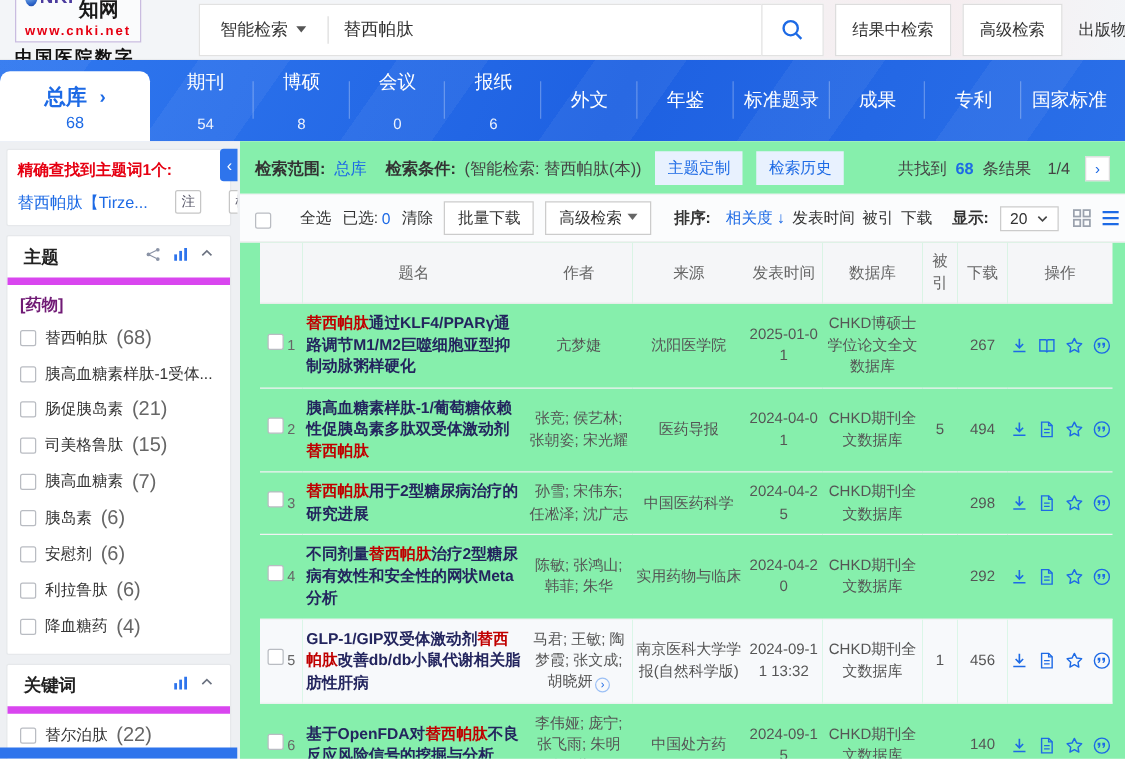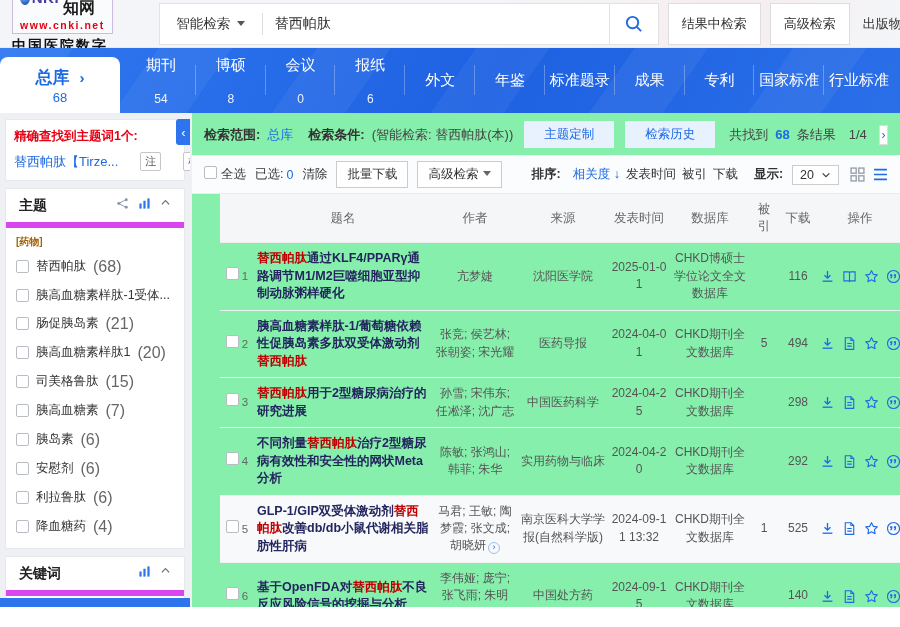--- a/index.html
+++ b/index.html
@@ -44,49 +44,49 @@
   .sidebar{width:190px;padding:6px 5px;display:flex;flex-direction:column;gap:7px;overflow:hidden;position:relative}
   .card{background:#fff;border:1px solid #e6e8eb;border-radius:2px}
   .exact{padding:8px 8px 9px}
   .notice{color:#e60012;font-weight:bold;font-size:12.5px}
   .termline{display:flex;align-items:center;gap:22px;margin-top:7px}
   .term{color:#1d6ae5;font-size:13px;cursor:pointer;white-space:nowrap}
   .mini{border:1px solid #c6c6c6;background:#fff;font-size:11px;color:#556;padding:1px 4px;cursor:pointer;border-radius:2px}
   .chead{display:flex;padding:8px 13px 7px;border-bottom:6px solid #d946ef}
   .chead .t{font-weight:bold;font-size:14px;color:#222;flex:1}
   .hicon{margin-left:9px;display:inline-flex;cursor:pointer}
-  .group-label{font-size:10px;color:#a16207;padding:7px 10px 0;font-weight:bold}
+  .group-label{font-size:13px;color:#701a75;padding:7px 10px 0;font-weight:bold}
   .flist{list-style:none;padding:3px 8px 7px}
   .flist li{display:flex;align-items:center;gap:7px;padding:5.5px 2px;font-size:12.5px;color:#333;cursor:pointer;white-space:nowrap;overflow:hidden}
   .cb{width:13px;height:13px;border:1px solid #b9bcc2;border-radius:2px;background:#fff;flex:none;display:inline-block;cursor:pointer}
   .cnt2{color:#666;font-size:16px}
   .sidebar-bottom-bar{position:absolute;left:0;bottom:0;width:190px;height:9px;background:#2e74ec}
   .collapse-handle{position:absolute;left:176px;top:6px;width:15px;height:26px;background:#2e74ec;color:#fff;font-size:13px;display:flex;align-items:center;justify-content:center;border-radius:3px 0 0 3px;cursor:pointer;z-index:4}
 
   .content{flex:1;background:#86efac;margin-left:2px;display:flex;flex-direction:column;overflow:hidden}
   .condbar{display:flex;align-items:center;padding:8px 12px 7px;font-size:13px;gap:7px;white-space:nowrap}
   .bold{font-weight:bold;color:#333}
   .dim{color:#444}
   .blue{color:#1d6ae5}
   .bluebold{color:#1d6ae5;font-weight:bold}
-  .pill{background:#e8f1fe;color:#1d6ae5;border:0;font-size:12.5px;padding:5px 20px;border-radius:0;cursor:pointer;margin-left:4px}
+  .pill{background:#e8f1fe;color:#1d6ae5;border:0;font-size:12.5px;padding:5px 10px;border-radius:0;cursor:pointer;margin-left:4px}
   .spacer{flex:1}
   .pgbtn{width:20px;height:20px;border:1px solid #dcdcdc;background:#fff;color:#1d6ae5;font-size:12px;display:flex;align-items:center;justify-content:center;cursor:pointer;margin-left:5px}
 
   .toolbar{display:flex;align-items:center;gap:9px;padding:5px 12px;background:#fbfcfd;border-top:1px solid #f1f2f4;border-bottom:1px solid #ececec;font-size:12.5px;color:#333;white-space:nowrap}
-  .toolbar label{display:flex;align-items:flex-start;gap:4px;cursor:pointer}
+  .toolbar label{display:flex;align-items:flex-end;gap:23px;cursor:pointer}
   .tbtn{border:1px solid #ccc;background:#fff;padding:4px 10px;font-size:12.5px;color:#333;cursor:pointer;display:flex;align-items:center;gap:5px}
   .clearbtn{cursor:pointer;color:#333}
   .sortlink{cursor:pointer;color:#333;margin:0 3px}
   .sortlink.active{color:#1d6ae5}
   .pagesize{border:1px solid #ccc;background:#fff;padding:2px 7px;display:flex;align-items:center;gap:7px;cursor:pointer;font-size:12.5px}
   .viewicons{display:flex;gap:8px;margin-left:2px}
   .viewicons span{display:inline-flex;cursor:pointer}
 
-  .results{flex:1;overflow:hidden;padding:0 28px}
+  .results{flex:1;overflow:hidden;padding:0 16px}
   table{width:100%;border-collapse:collapse;table-layout:fixed}
   thead th{font-weight:normal;color:#666;font-size:12.5px;padding:7px 2px;background:#f5f6f8;border-bottom:1px solid #ececec;text-align:center}
   td{font-size:12px;color:#555;text-align:center;padding:7px 3px;border-bottom:1px solid #f1f2f4;vertical-align:middle;line-height:1.45;word-break:break-all}
   tr.shaded td{background:#f7f9fb}
   .selcell{white-space:nowrap}
   .rownum{color:#666;font-size:11.5px;margin-left:3px}
   .titlecell{text-align:left}
   .tlink{font-weight:bold;font-size:12.5px;color:#23255e;line-height:1.4;cursor:pointer;text-decoration:none}
   .kw{color:#c00000}
   .more{display:inline-flex;width:12px;height:12px;border:1px solid #9cc0f5;border-radius:50%;color:#1d6ae5;font-size:9px;align-items:center;justify-content:center;margin-left:2px;cursor:pointer;vertical-align:-1px}
@@ -167,23 +167,20 @@
           <span>标准题录</span>
         </div>
         <div class="navitem nocount">
           <span>成果</span>
         </div>
         <div class="navitem nocount">
           <span>专利</span>
         </div>
         <div class="navitem nocount">
           <span>国家标准</span>
-        </div>
-        <div class="navitem nocount">
-          <span>行业标准</span>
         </div>
       </div>
   </nav>
 
   <div class="main">
 
     <aside class="sidebar">
       <div class="card exact">
         <div class="notice">精确查找到主题词1个:</div>
         <div class="termline">
@@ -225,25 +222,20 @@
               <span class="cnt2">(68)</span>
             </li>
             <li>
               <span class="cb"></span>
               <span>胰高血糖素样肽-1受体...</span>
             </li>
             <li>
               <span class="cb"></span>
               <span>肠促胰岛素</span>
               <span class="cnt2">(21)</span>
-            </li>
-            <li>
-              <span class="cb"></span>
-              <span>胰高血糖素样肽1</span>
-              <span class="cnt2">(20)</span>
             </li>
             <li>
               <span class="cb"></span>
               <span>司美格鲁肽</span>
               <span class="cnt2">(15)</span>
             </li>
             <li>
               <span class="cb"></span>
               <span>胰高血糖素</span>
               <span class="cnt2">(7)</span>
@@ -389,21 +381,21 @@
             </thead>
           <tbody id="rowsBody">
               <tr>
                 <td class="selcell"><span class="cb"></span><span class="rownum">1</span></td>
                 <td class="titlecell"><a class="tlink"><span class="kw">替西帕肽</span><span>通过KLF4/PPARγ通路调节M1/M2巨噬细胞亚型抑制动脉粥样硬化</span></a></td>
                 <td><span>亢梦婕</span></td>
                 <td>沈阳医学院</td>
                 <td>2025-01-01</td>
                 <td>CHKD博硕士学位论文全文数据库</td>
                 <td></td>
-                <td>116</td>
+                <td>267</td>
                 <td>
                   <div class="ops">
                     <span class="op">
                       <svg viewBox="0 0 16 16">
                         <path d="M8 2.2v7.2M4.8 6.6 8 9.8l3.2-3.2" fill="none" stroke="currentColor" stroke-width="1.4"></path>
                         <path d="M2.8 13h10.4" stroke="currentColor" stroke-width="1.4"></path>
                       </svg>
                     </span>
                     <span class="op">
                       <svg viewBox="0 0 16 16">
@@ -540,21 +532,21 @@
                 </td>
               </tr>
               <tr class="shaded">
                 <td class="selcell"><span class="cb"></span><span class="rownum">5</span></td>
                 <td class="titlecell"><a class="tlink"><span>GLP-1/GIP双受体激动剂</span><span class="kw">替西帕肽</span><span>改善db/db小鼠代谢相关脂肪性肝病</span></a></td>
                 <td><span>马君; 王敏; 陶梦霞; 张文成; 胡晓妍</span><span class="more">›</span></td>
                 <td>南京医科大学学报(自然科学版)</td>
                 <td>2024-09-11 13:32</td>
                 <td>CHKD期刊全文数据库</td>
                 <td>1</td>
-                <td>525</td>
+                <td>456</td>
                 <td>
                   <div class="ops">
                     <span class="op">
                       <svg viewBox="0 0 16 16">
                         <path d="M8 2.2v7.2M4.8 6.6 8 9.8l3.2-3.2" fill="none" stroke="currentColor" stroke-width="1.4"></path>
                         <path d="M2.8 13h10.4" stroke="currentColor" stroke-width="1.4"></path>
                       </svg>
                     </span>
                     <span class="op">
                       <svg viewBox="0 0 16 16">

